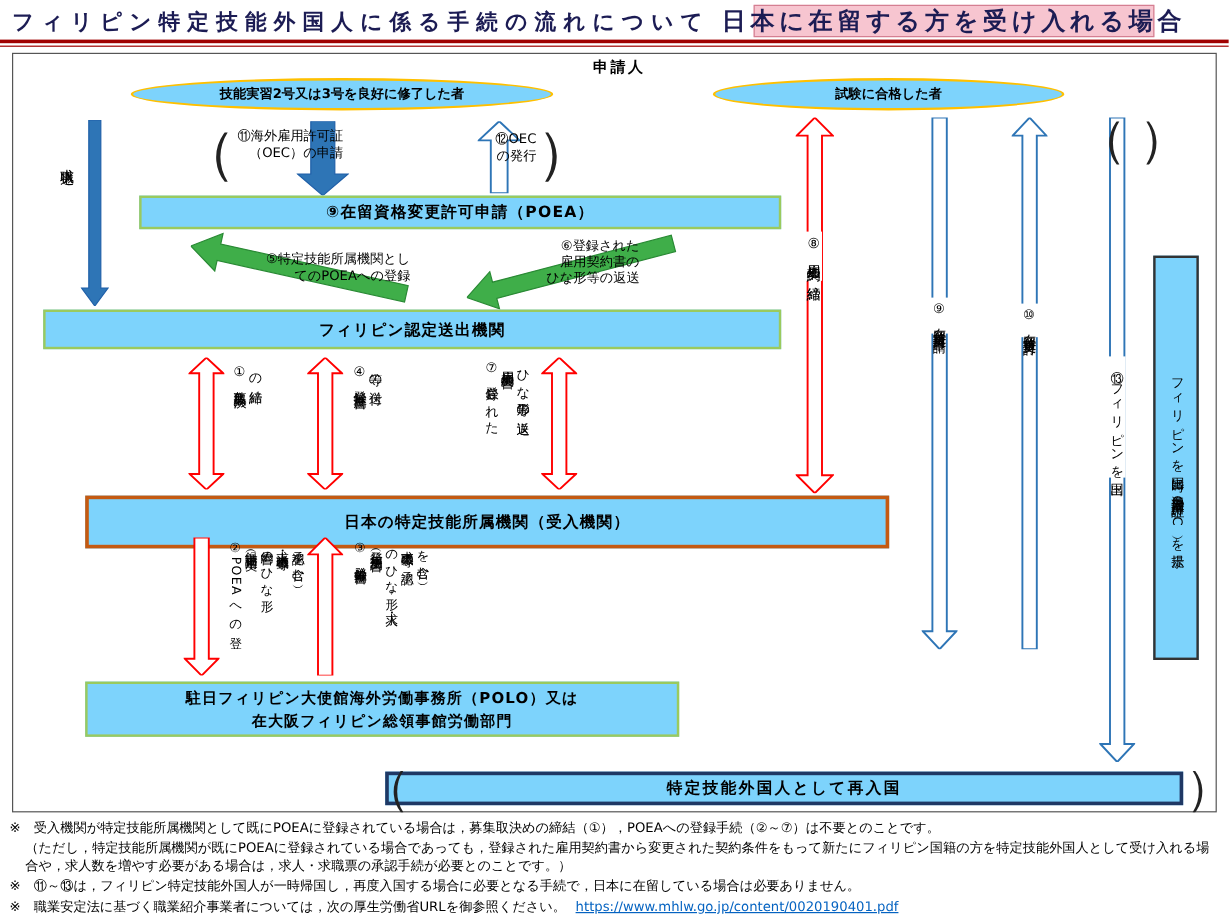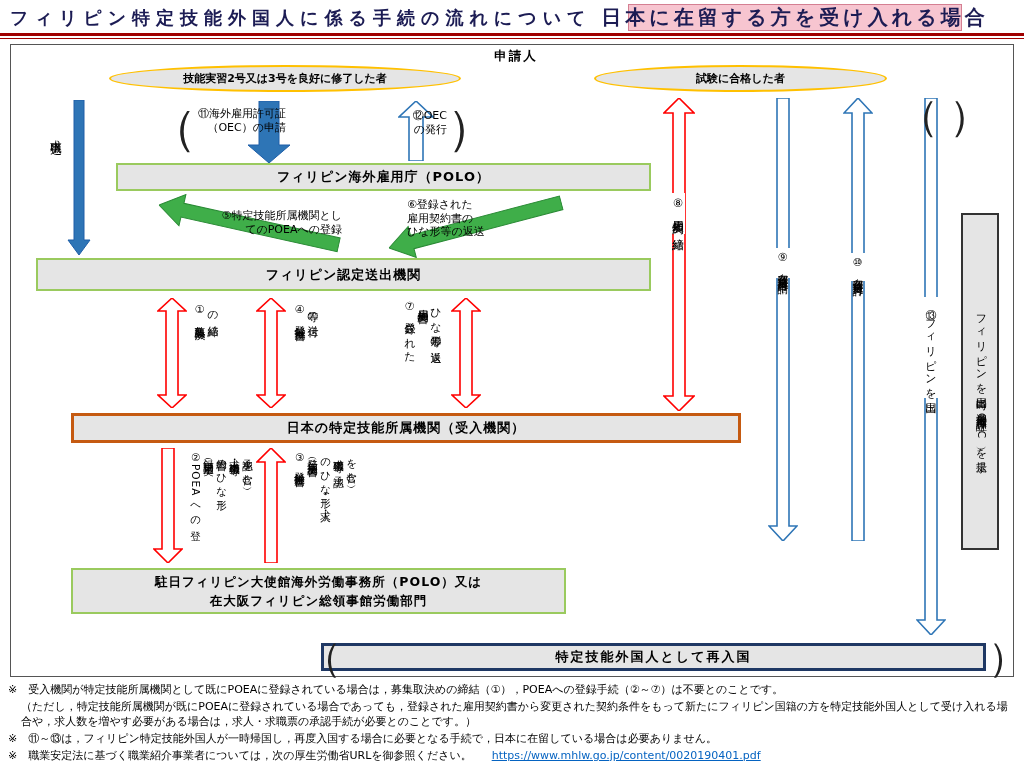--- a/index.html
+++ b/index.html
@@ -4,41 +4,41 @@
 <style>
 *{margin:0;padding:0;box-sizing:border-box}
 html,body{width:1024px;height:767px}
 body{position:relative;font-family:"DejaVu Sans","Liberation Sans",sans-serif;background:#fff;color:#000;overflow:hidden}
 .abs{position:absolute}
 .title{position:absolute;left:10px;top:6px;font-size:18px;font-weight:bold;letter-spacing:6px;color:var(--title-color,#1c1c54);white-space:nowrap}
 .badge{position:absolute;left:628px;top:4px;width:334px;height:27px;background:var(--badge-bg,#f7c5d0);border:1px solid var(--badge-border,#d47f92);color:var(--title-color,#1c1c54);font-size:20px;font-weight:bold;letter-spacing:4px;display:flex;align-items:center;justify-content:center;white-space:nowrap}
 .line-thick{position:absolute;left:0;top:33px;width:1024px;height:3px;background:var(--divider-red,#a00000)}
 .line-thin{position:absolute;left:0;top:38px;width:1024px;height:1px;background:var(--divider-red,#a00000)}
 .flow{position:absolute;left:10px;top:44px;width:1004px;height:633px;border:1px solid #555}
-.box{position:absolute;background:#e5e5e5;display:flex;align-items:center;justify-content:center;text-align:center;font-weight:bold;white-space:pre-line}
+.box{position:absolute;background:#7dd3fc;display:flex;align-items:center;justify-content:center;text-align:center;font-weight:bold;white-space:pre-line}
 .oval{border:2px solid var(--oval-yellow,#ffc000);border-radius:50%;font-size:11px}
 .green-box{border:2px solid var(--box-green,#9aca5e);font-size:13px;letter-spacing:1px}
 .orange-box{border:3px solid var(--orange,#c55a11);font-size:13px;letter-spacing:1px}
 .pink-box{border:2px solid var(--pink-border,#f0a0b4);background:var(--pink-bg,#fdeef2);font-size:13px;letter-spacing:1px}
 .navy-box{border:3px solid var(--navy,#1f3864);font-size:13px;letter-spacing:2px}
 .oec-box{border:2px solid #333;font-weight:normal}
 .applicant{position:absolute;font-size:12.5px;font-weight:bold;letter-spacing:2px;text-align:center}
 .hlabel{position:absolute;font-size:11px;line-height:13.5px;text-align:right;white-space:pre-line}
 .vlabel{position:absolute;writing-mode:vertical-lr;text-orientation:mixed;white-space:pre-line;font-size:11px;line-height:13px;letter-spacing:1px}
 .onarrow{background:#fff;padding:3px 1px}
 .vtext-rl{writing-mode:vertical-rl;text-orientation:mixed;font-size:11px;letter-spacing:1px}
 .bracket{position:absolute;color:#222;line-height:1;font-weight:400}
 .p-hollow-red{fill:#fff;stroke:var(--red,#ff0000);stroke-width:1.6}
 .p-hollow-blue{fill:#fff;stroke:var(--blue,#2e75b6);stroke-width:1.6}
 .p-solid-blue{fill:var(--blue,#2e75b6);stroke:var(--blue-dark,#1f5fa8);stroke-width:1}
 .p-green{fill:var(--green,#3fae49);stroke:var(--green-dark,#2a8a35);stroke-width:1}
 .notes{position:absolute;left:8px;top:682px;width:1010px;font-size:11px;line-height:15px}
 .notes p{margin:0 0 2px 0}
 .notes .cont{padding-left:13px}
-.link{color:var(--link-blue,#0563c1);text-decoration:underline;margin-left:20px}
+.link{color:var(--link-blue,#0563c1);text-decoration:underline;margin-left:8px}
 </style>
 </head>
 <body style="--red: #ff0000; --blue: #2e75b6; --blue-dark: #1f5fa8; --green: #3fae49; --green-dark: #2a8a35; --divider-red: #a00000; --badge-bg: #f7c5d0; --badge-border: #d47f92; --navy: #1f3864; --orange: #c55a11; --box-green: #9aca5e; --oval-yellow: #ffc000; --pink-border: #f0a0b4; --pink-bg: #fdeef2; --title-color: #1c1c54; --link-blue: #0563c1;">
 
 <div class="title">フィリピン特定技能外国人に係る手続の流れについて</div>
 <div class="badge">日本に在留する方を受け入れる場合</div>
 <div class="line-thick"></div>
 <div class="line-thin"></div>
 
 <div class="flow">
@@ -58,31 +58,31 @@
   <svg class="abs" style="left:387px;top:56px" width="36" height="60">
       <polygon class="p-hollow-blue" points="18,0 35,16 25,16 25,60 11,60 11,16 1,16"></polygon>
     </svg>
   <div class="hlabel" style="left:170px;top:62px;width:105px">⑪海外雇用許可証
 （OEC）の申請</div>
   <div class="hlabel" style="left:374px;top:64px;width:62px">⑫OEC
 の発行</div>
   <div class="bracket" style="left:138px;top:58px;font-size:48px">（</div>
   <div class="bracket" style="left:436px;top:58px;font-size:48px">）</div>
 
-  <div class="box green-box" style="left:105px;top:118px;width:535px;height:28px">フィリピン海外雇用庁（POLO）</div>
+  <div class="box green-box" style="left:105px;top:118px;width:535px;height:28px">⑨在留資格変更許可申請（POEA）</div>
 
   <svg class="abs" style="left:148px;top:143px;transform:rotate(12.5deg);transform-origin:0 17px" width="185" height="34">
       <polygon class="p-green" points="0,17 24,1 24,10 184,10 184,24 24,24 24,33"></polygon>
     </svg>
   <svg class="abs" style="left:378px;top:186px;transform:rotate(-14.7deg);transform-origin:0 17px" width="179" height="34">
       <polygon class="p-green" points="0,17 24,1 24,10 178,10 178,24 24,24 24,33"></polygon>
     </svg>
   <div class="hlabel" style="left:161px;top:164px;width:170px">⑤特定技能所属機関とし
 てのPOEAへの登録</div>
-  <div class="hlabel" style="left:396px;top:153px;width:110px;text-align:left">⑥登録された
+  <div class="hlabel" style="left:412px;top:153px;width:110px;text-align:right">⑥登録された
 雇用契約書の
 ひな形等の返送</div>
 
   <div class="box green-box" style="left:25px;top:213px;width:615px;height:33px">フィリピン認定送出機関</div>
 
   <svg class="abs" style="left:146px;top:253px" width="30" height="110">
       <polygon class="p-hollow-red" points="15,0 29,13 21,13 21,97 29,97 15,110 1,97 9,97 9,13 1,13"></polygon>
     </svg>
   <div class="vlabel" style="left:182px;top:258px">①募集取決め
 の締結</div>
@@ -91,21 +91,21 @@
     </svg>
   <div class="vlabel" style="left:282px;top:258px">④登録推薦書
 等の送付</div>
   <div class="vlabel" style="left:392px;top:255px">⑦登録された
 雇用契約書の
 ひな形等の返送</div>
   <svg class="abs" style="left:440px;top:253px" width="30" height="110">
       <polygon class="p-hollow-red" points="15,0 29,13 21,13 21,97 29,97 15,110 1,97 9,97 9,13 1,13"></polygon>
     </svg>
 
-  <div class="box orange-box" style="left:60px;top:368px;width:670px;height:30px">日本の特定技能所属機関（受入機関）</div>
+  <div class="box orange-box" style="left:60px;top:368px;width:670px;height:44px">日本の特定技能所属機関（受入機関）</div>
 
   <svg class="abs" style="left:142px;top:403px" width="30" height="115">
       <polygon class="p-hollow-red" points="9,0 21,0 21,101 29,101 15,115 1,101 9,101"></polygon>
     </svg>
   <div class="vlabel" style="left:178px;top:406px;font-size:10.5px">②POEAへの登
 録申請（雇用契
 約書のひな形
 求人・求職票等の
 承認を含む）</div>
   <svg class="abs" style="left:245px;top:403px" width="30" height="115">

